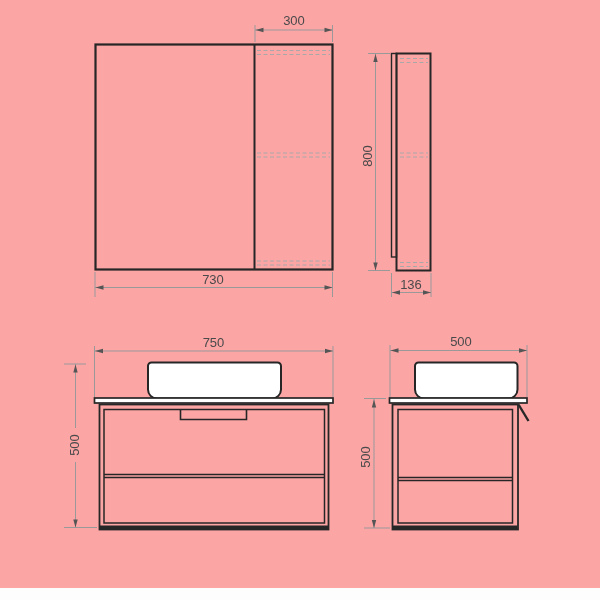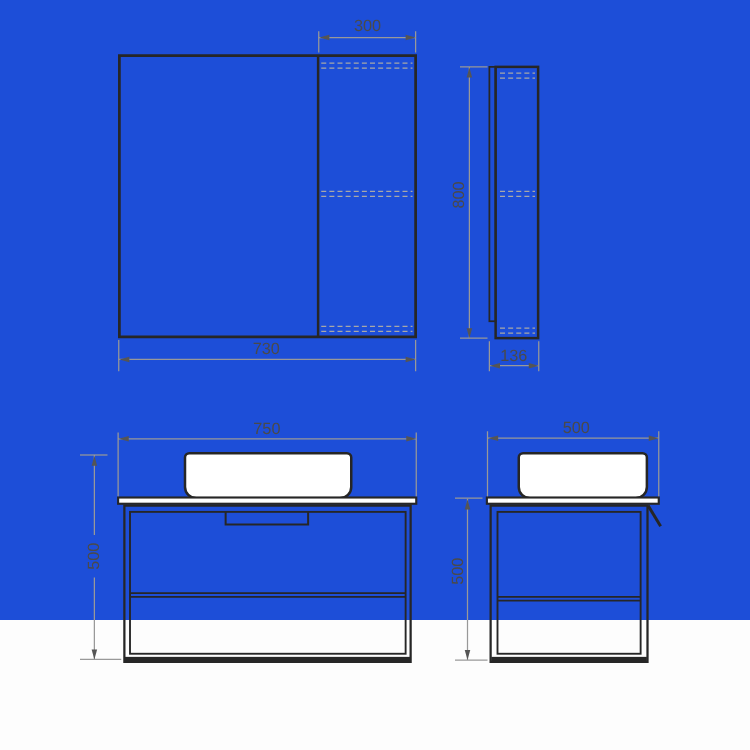--- a/index.html
+++ b/index.html
@@ -3,22 +3,22 @@
 <meta charset="utf-8">
 <style>
   html, body {
     margin: 0; padding: 0;
     background: #fdfdfd;
     width: 600px; height: 600px;
     overflow: hidden;
   }
   .canvas {
     position: relative;
-    width: 600px; height: 496px;
-    background: #1d4ed8;
+    width: 600px; height: 588px;
+    background: #fca5a5;
   }
   svg { display: block; }
   .obj { stroke: #262626; fill: none; }
   .objfill { fill: #262626; stroke: none; }
   .white { fill: #ffffff; }
   .dim { stroke: #999999; stroke-width: 1; fill: none; }
   .hid { stroke: #a8a8a8; stroke-width: 1; fill: none; stroke-dasharray: 4 2.5; }
   .arr { fill: #555555; stroke: none; }
   .lbl {
     font-family: "Liberation Sans", "DejaVu Sans", sans-serif;

